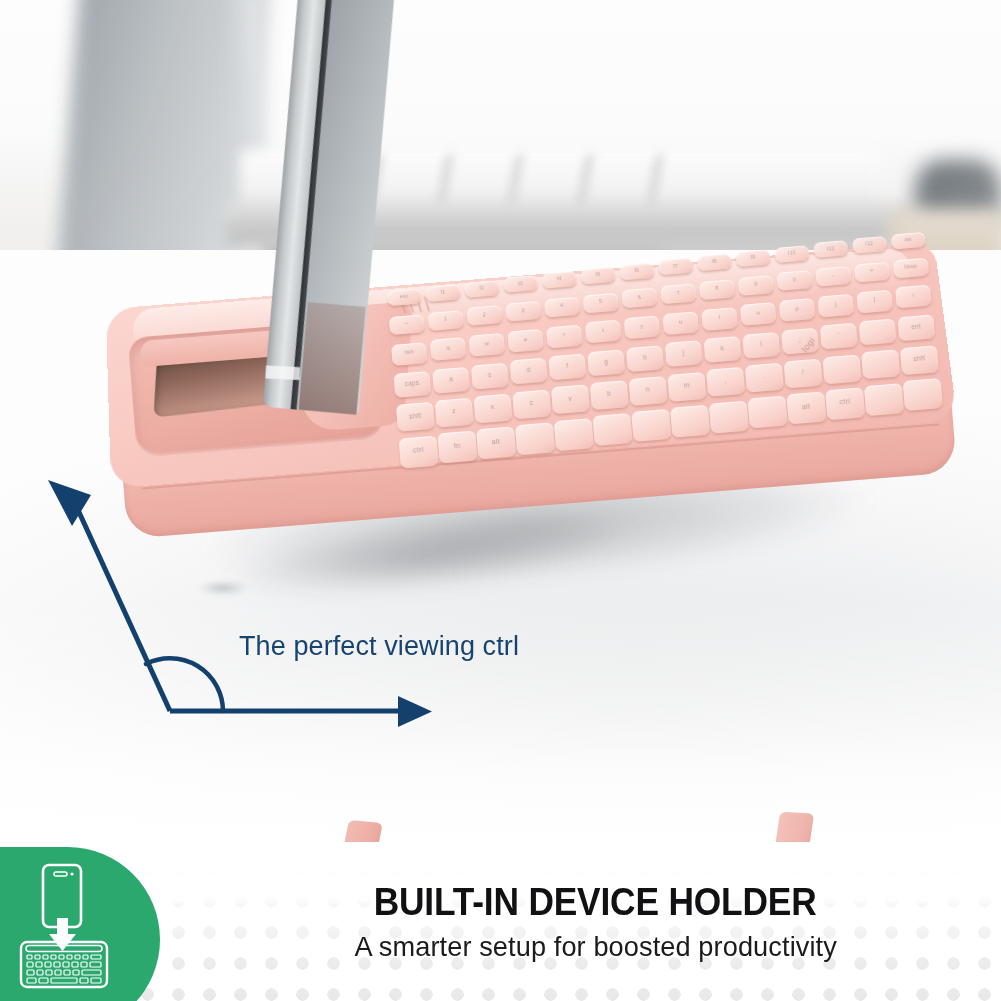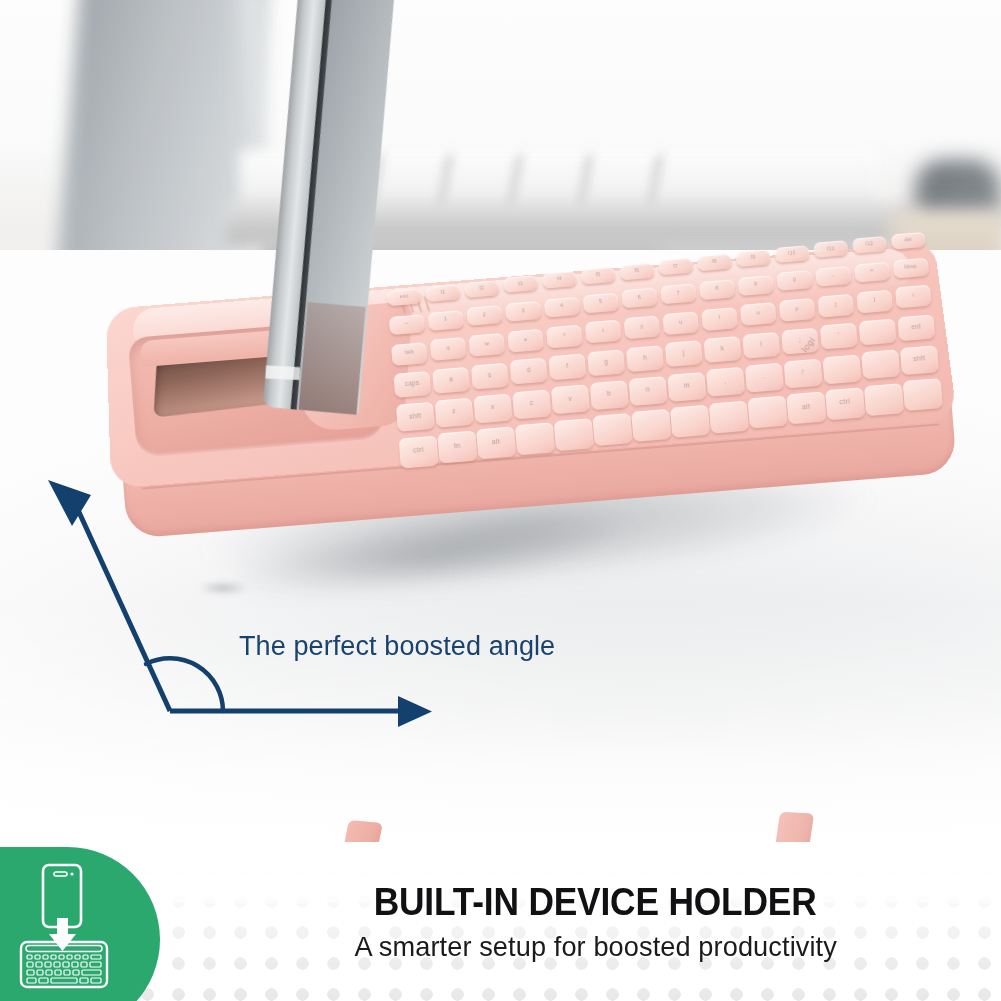--- a/index.html
+++ b/index.html
@@ -754,21 +754,21 @@
 
       <line x1="170" y1="281" x2="404" y2="281" stroke="#14406d" stroke-width="5"></line>
       <polygon points="398,266 432,281.5 398,297" fill="#14406d"></polygon>
 
       <line x1="170" y1="281" x2="73" y2="69" stroke="#14406d" stroke-width="5"></line>
       <polygon points="48,50 91,65 72,96" fill="#14406d"></polygon>
 
       <path d="M 146 234 A 53 53 0 0 1 223 281" fill="none" stroke="#14406d" stroke-width="4.5" stroke-linecap="round"></path>
     </svg>
 
-    <div class="angle-label">The perfect boosted angle</div>
+    <div class="angle-label">The perfect viewing ctrl</div>
   </div>
 
   <div class="footer">
     <div class="footer-dots"></div>
     <div class="footer-wash"></div>
 
     <div class="badge">
       <svg class="badge-icon" viewBox="0 0 92 126">
 
         <rect x="25" y="2" width="38" height="62" rx="6" ry="6" fill="none" stroke="#ffffff" stroke-width="2.6"></rect>

